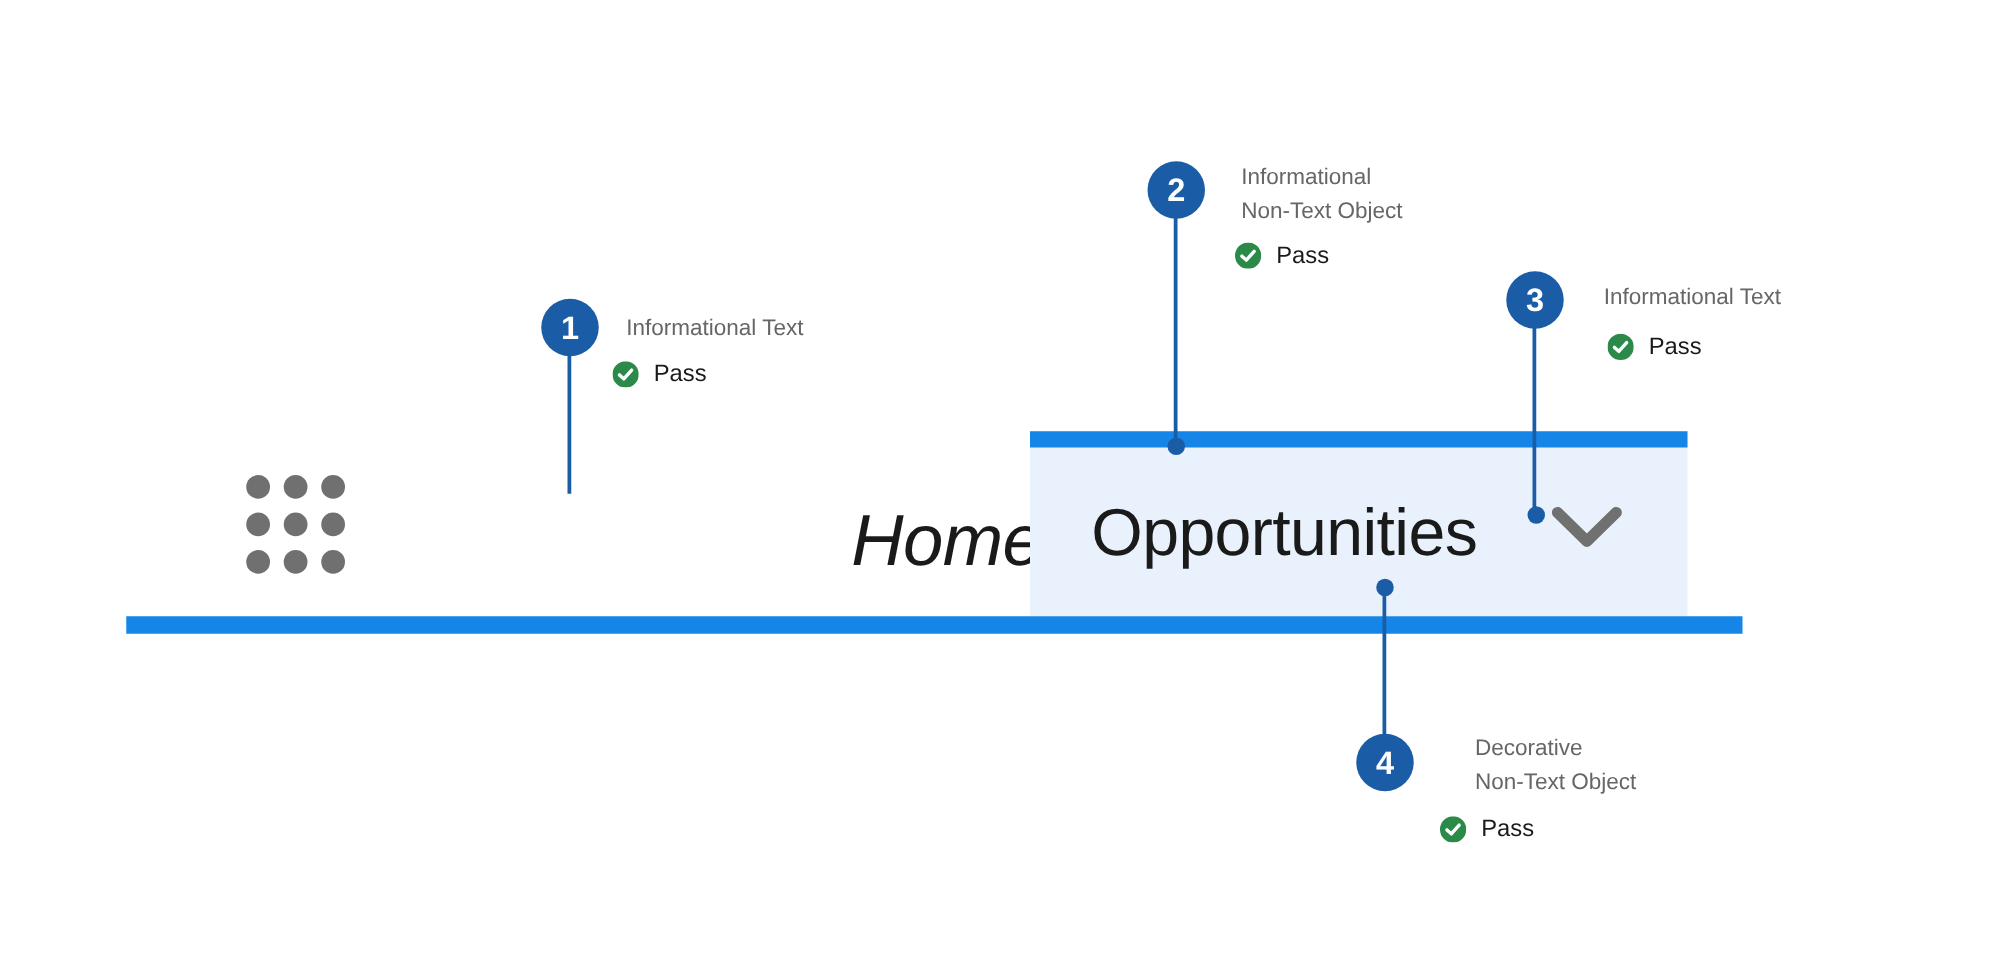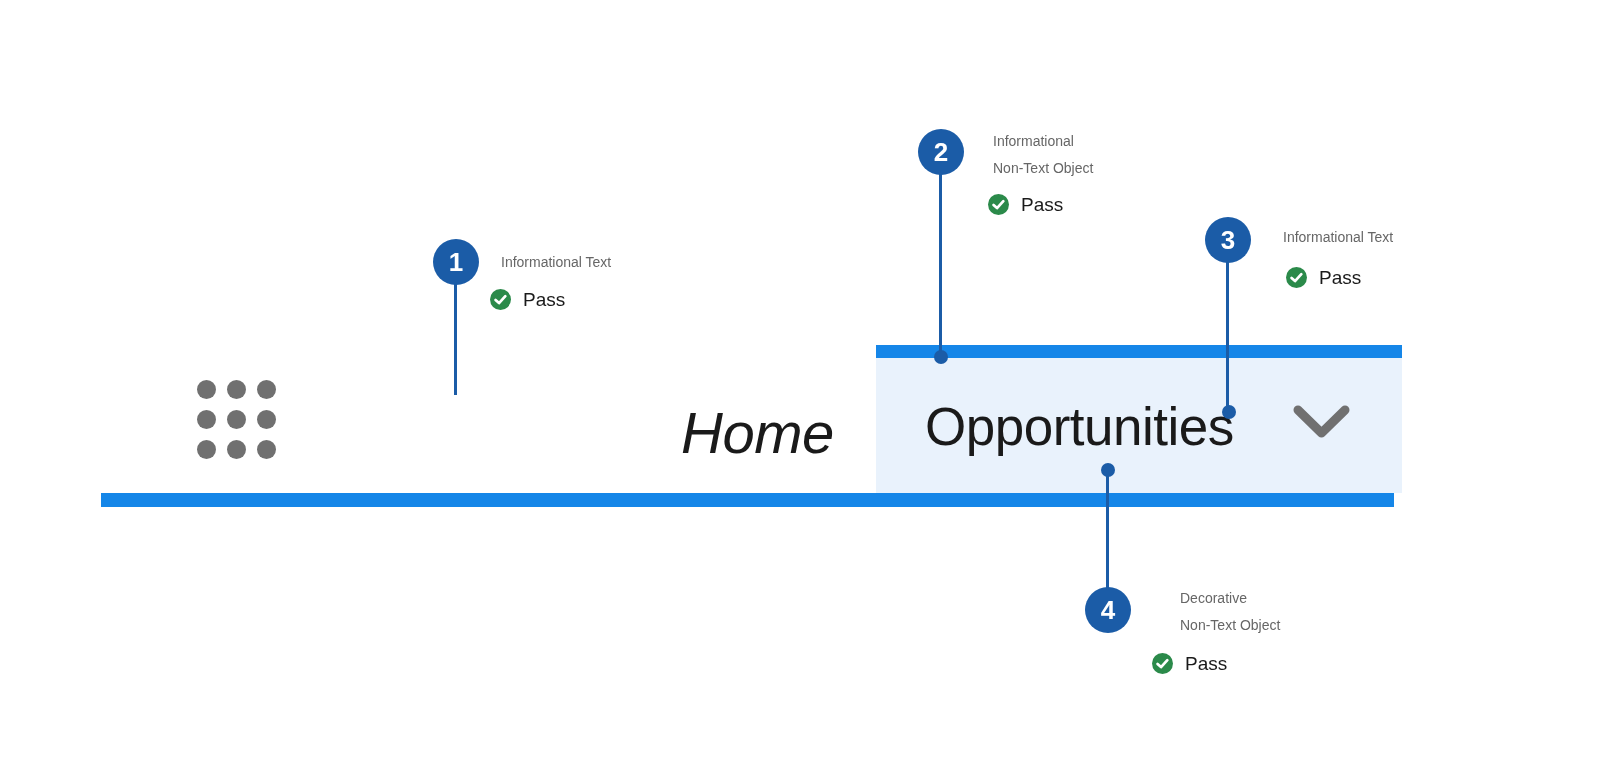--- a/index.html
+++ b/index.html
@@ -27,21 +27,21 @@
   .waffle .dot{width:19px;height:19px;border-radius:50%;background:var(--icon-gray);}
   .app-name{
     position:absolute;left:370px;top:396px;font-size:70px;line-height:1;
     letter-spacing:-1px;color:var(--text-black);white-space:nowrap;
   }
   .nav-home{
     position:absolute;left:681px;top:404px;font-size:58px;line-height:1;
     letter-spacing:-0.5px;color:var(--text-black);white-space:nowrap;cursor:pointer;font-style:italic;
   }
   .nav-tab{
-    position:absolute;left:876px;top:345px;width:526px;height:148px;
+    position:absolute;left:824px;top:345px;width:526px;height:148px;
     background:var(--tab-background);border-top:13px solid var(--accent-blue);cursor:pointer;
   }
   .nav-tab .tab-label{
     position:absolute;left:49px;top:42px;font-size:53px;line-height:1;
     letter-spacing:-0.5px;color:var(--text-black);white-space:nowrap;
   }
   .nav-tab .chevron{position:absolute;left:417px;top:47px;width:57px;height:34px;}
   .nav-tab .chevron path{stroke:var(--icon-gray);}
   .bottom-bar{
     position:absolute;left:101px;top:493px;width:1293px;height:14px;
@@ -50,21 +50,21 @@
 
   
   .c-line{position:absolute;width:3px;background:var(--callout-blue);}
   .c-dot{position:absolute;width:14px;height:14px;border-radius:50%;background:var(--callout-blue);}
   .c-marker{
     position:absolute;width:46px;height:46px;border-radius:50%;background:var(--callout-blue);
     color:#ffffff;font-size:26px;font-weight:700;
     display:flex;align-items:center;justify-content:center;
   }
   .c-label{
-    position:absolute;font-size:14px;line-height:27px;color:var(--label-gray);
+    position:absolute;font-size:18px;line-height:27px;color:var(--label-gray);
     white-space:nowrap;
   }
   .c-pass{
     position:absolute;display:flex;align-items:center;gap:12px;height:21px;
   }
   .c-pass .check{width:21px;height:21px;flex:0 0 auto;}
   .c-pass .check circle{fill:var(--pass-green);}
   .c-pass .check path{stroke:#ffffff;}
   .c-pass .pass-text{font-size:19px;color:var(--text-black);line-height:21px;white-space:nowrap;}
 </style>

